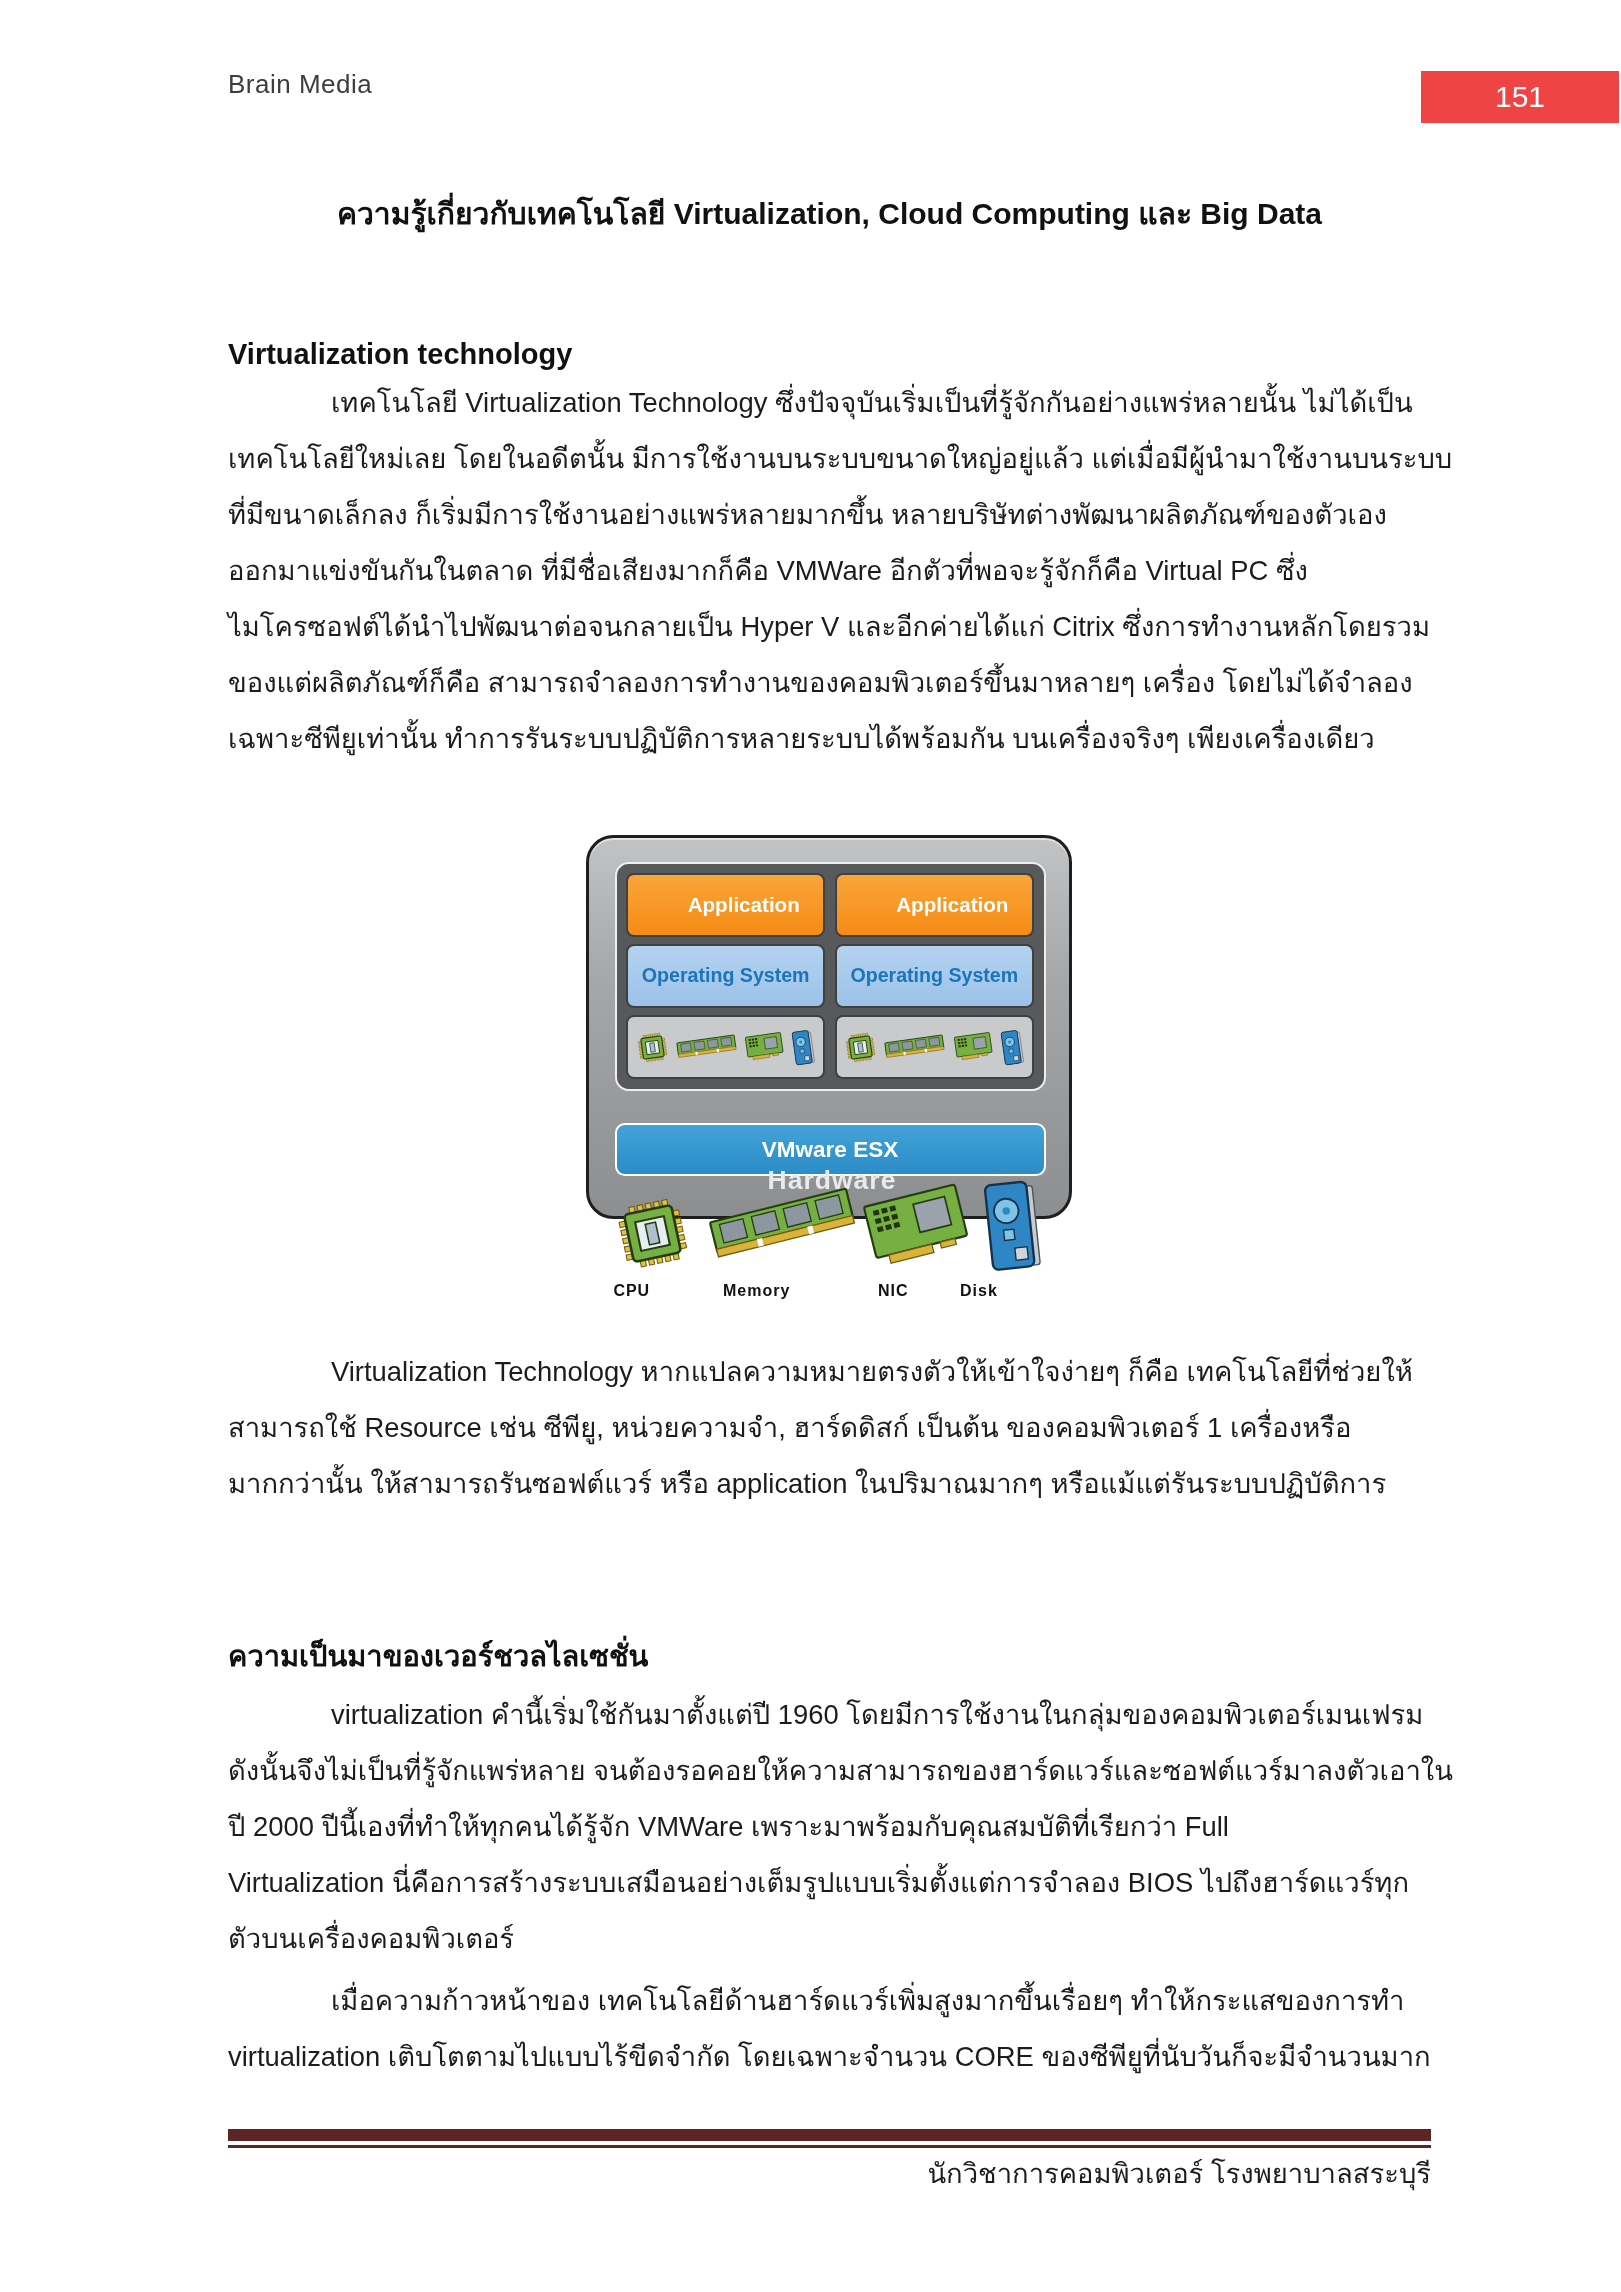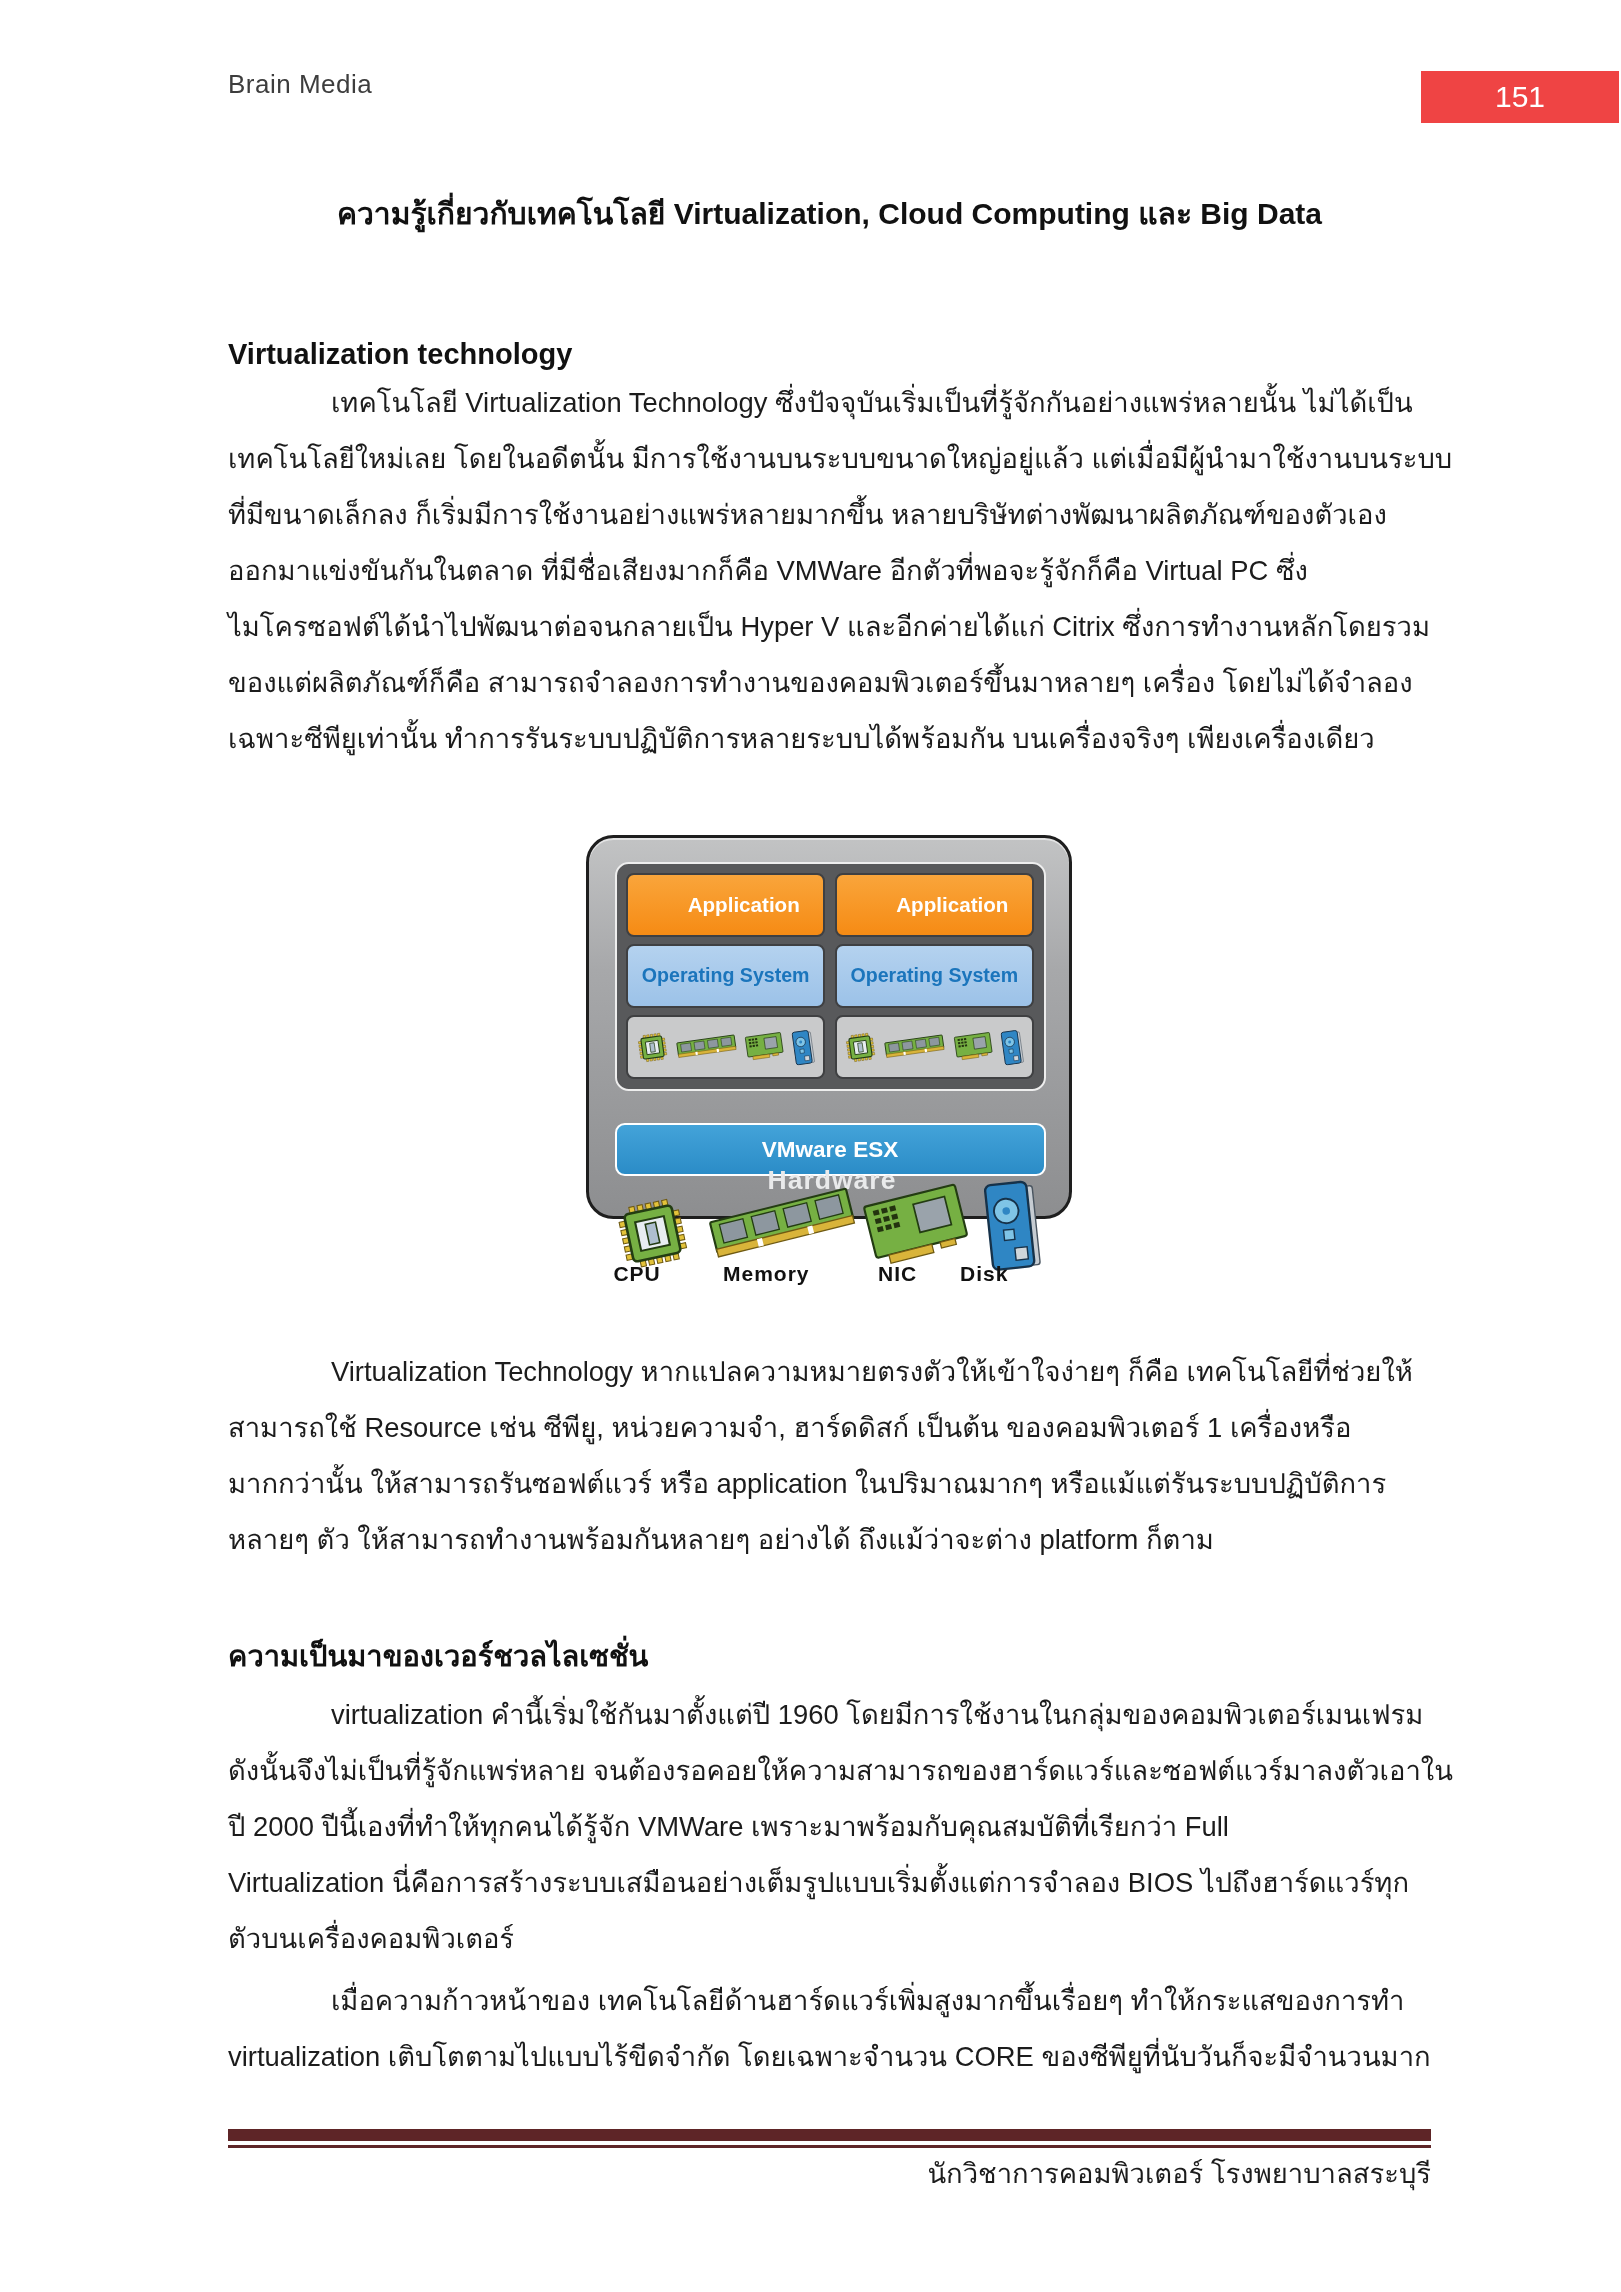--- a/index.html
+++ b/index.html
@@ -61,21 +61,21 @@
     position:absolute; left:25.5px; top:261px; width:431px; height:53px;
     background:linear-gradient(180deg,#43a3d9,#2b8cc7); border:2.9px solid #fff; border-radius:9.8px;
     display:flex; align-items:center; justify-content:center;
     color:#fff; font-weight:bold; font-size:22.5px;margin-top:24px;
   }
   .hw-label {
     position:absolute; left:0; top:327px; width:486px; text-align:center;
     color:#e9eaeb; font-weight:bold; font-size:26.5px; letter-spacing:1px;
   }
   .dev { position:absolute; }
-  .dev-label { position:absolute; font-size:21px; font-weight:bold; color:#111; letter-spacing:1px; }
+  .dev-label { position:absolute; font-size:16px; font-weight:bold; color:#111; letter-spacing:1px;margin-top:20px; }
   .tilt-a { transform:rotate(-12deg); }
   .tilt-b { transform:rotate(-14deg); }
   .tilt-c { transform:rotate(-6deg); }
   .mini { transform:rotate(-8deg); }
 
   
   .rule-thick { left:228px; top:2129px; width:1203px; height:11.8px; background:#5e2527; }
   .rule-thin  { left:228px; top:2145px; width:1203px; height:2.9px;  background:#5e2527; }
   .credit { left:228px; top:2152px; width:1203px; text-align:right; font-size:27.4px; color:#1c1c1c; }
 
@@ -232,21 +232,20 @@
   <svg class="dev tilt-c" style="left:400px; top:345px;" width="53" height="91" viewBox="0 0 54 93">
       <use href="#sym-disk"></use>
     </svg>
   <div class="dev dev-label" style="left:374px; top:427px; width:69px;">Disk</div>
 </div>
 
 <div class="abs para p2">
   <div class="line indent">Virtualization Technology หากแปลความหมายตรงตัวให้เข้าใจง่ายๆ ก็คือ เทคโนโลยีที่ช่วยให้</div>
   <div class="line">สามารถใช้ Resource เช่น ซีพียู, หน่วยความจำ, ฮาร์ดดิสก์ เป็นต้น ของคอมพิวเตอร์ 1 เครื่องหรือ</div>
   <div class="line">มากกว่านั้น ให้สามารถรันซอฟต์แวร์ หรือ application ในปริมาณมากๆ หรือแม้แต่รันระบบปฏิบัติการ</div>
-  <div class="line">หลายๆ ตัว ให้สามารถทำงานพร้อมกันหลายๆ อย่างได้ ถึงแม้ว่าจะต่าง platform ก็ตาม</div>
 </div>
 
 <div class="abs sec-heading h2">ความเป็นมาของเวอร์ชวลไลเซชั่น</div>
 
 <div class="abs para p3">
   <div class="line indent">virtualization คำนี้เริ่มใช้กันมาตั้งแต่ปี 1960 โดยมีการใช้งานในกลุ่มของคอมพิวเตอร์เมนเฟรม</div>
   <div class="line">ดังนั้นจึงไม่เป็นที่รู้จักแพร่หลาย จนต้องรอคอยให้ความสามารถของฮาร์ดแวร์และซอฟต์แวร์มาลงตัวเอาใน</div>
   <div class="line">ปี 2000 ปีนี้เองที่ทำให้ทุกคนได้รู้จัก VMWare เพราะมาพร้อมกับคุณสมบัติที่เรียกว่า Full</div>
   <div class="line">Virtualization นี่คือการสร้างระบบเสมือนอย่างเต็มรูปแบบเริ่มตั้งแต่การจำลอง BIOS ไปถึงฮาร์ดแวร์ทุก</div>
   <div class="line">ตัวบนเครื่องคอมพิวเตอร์</div>

